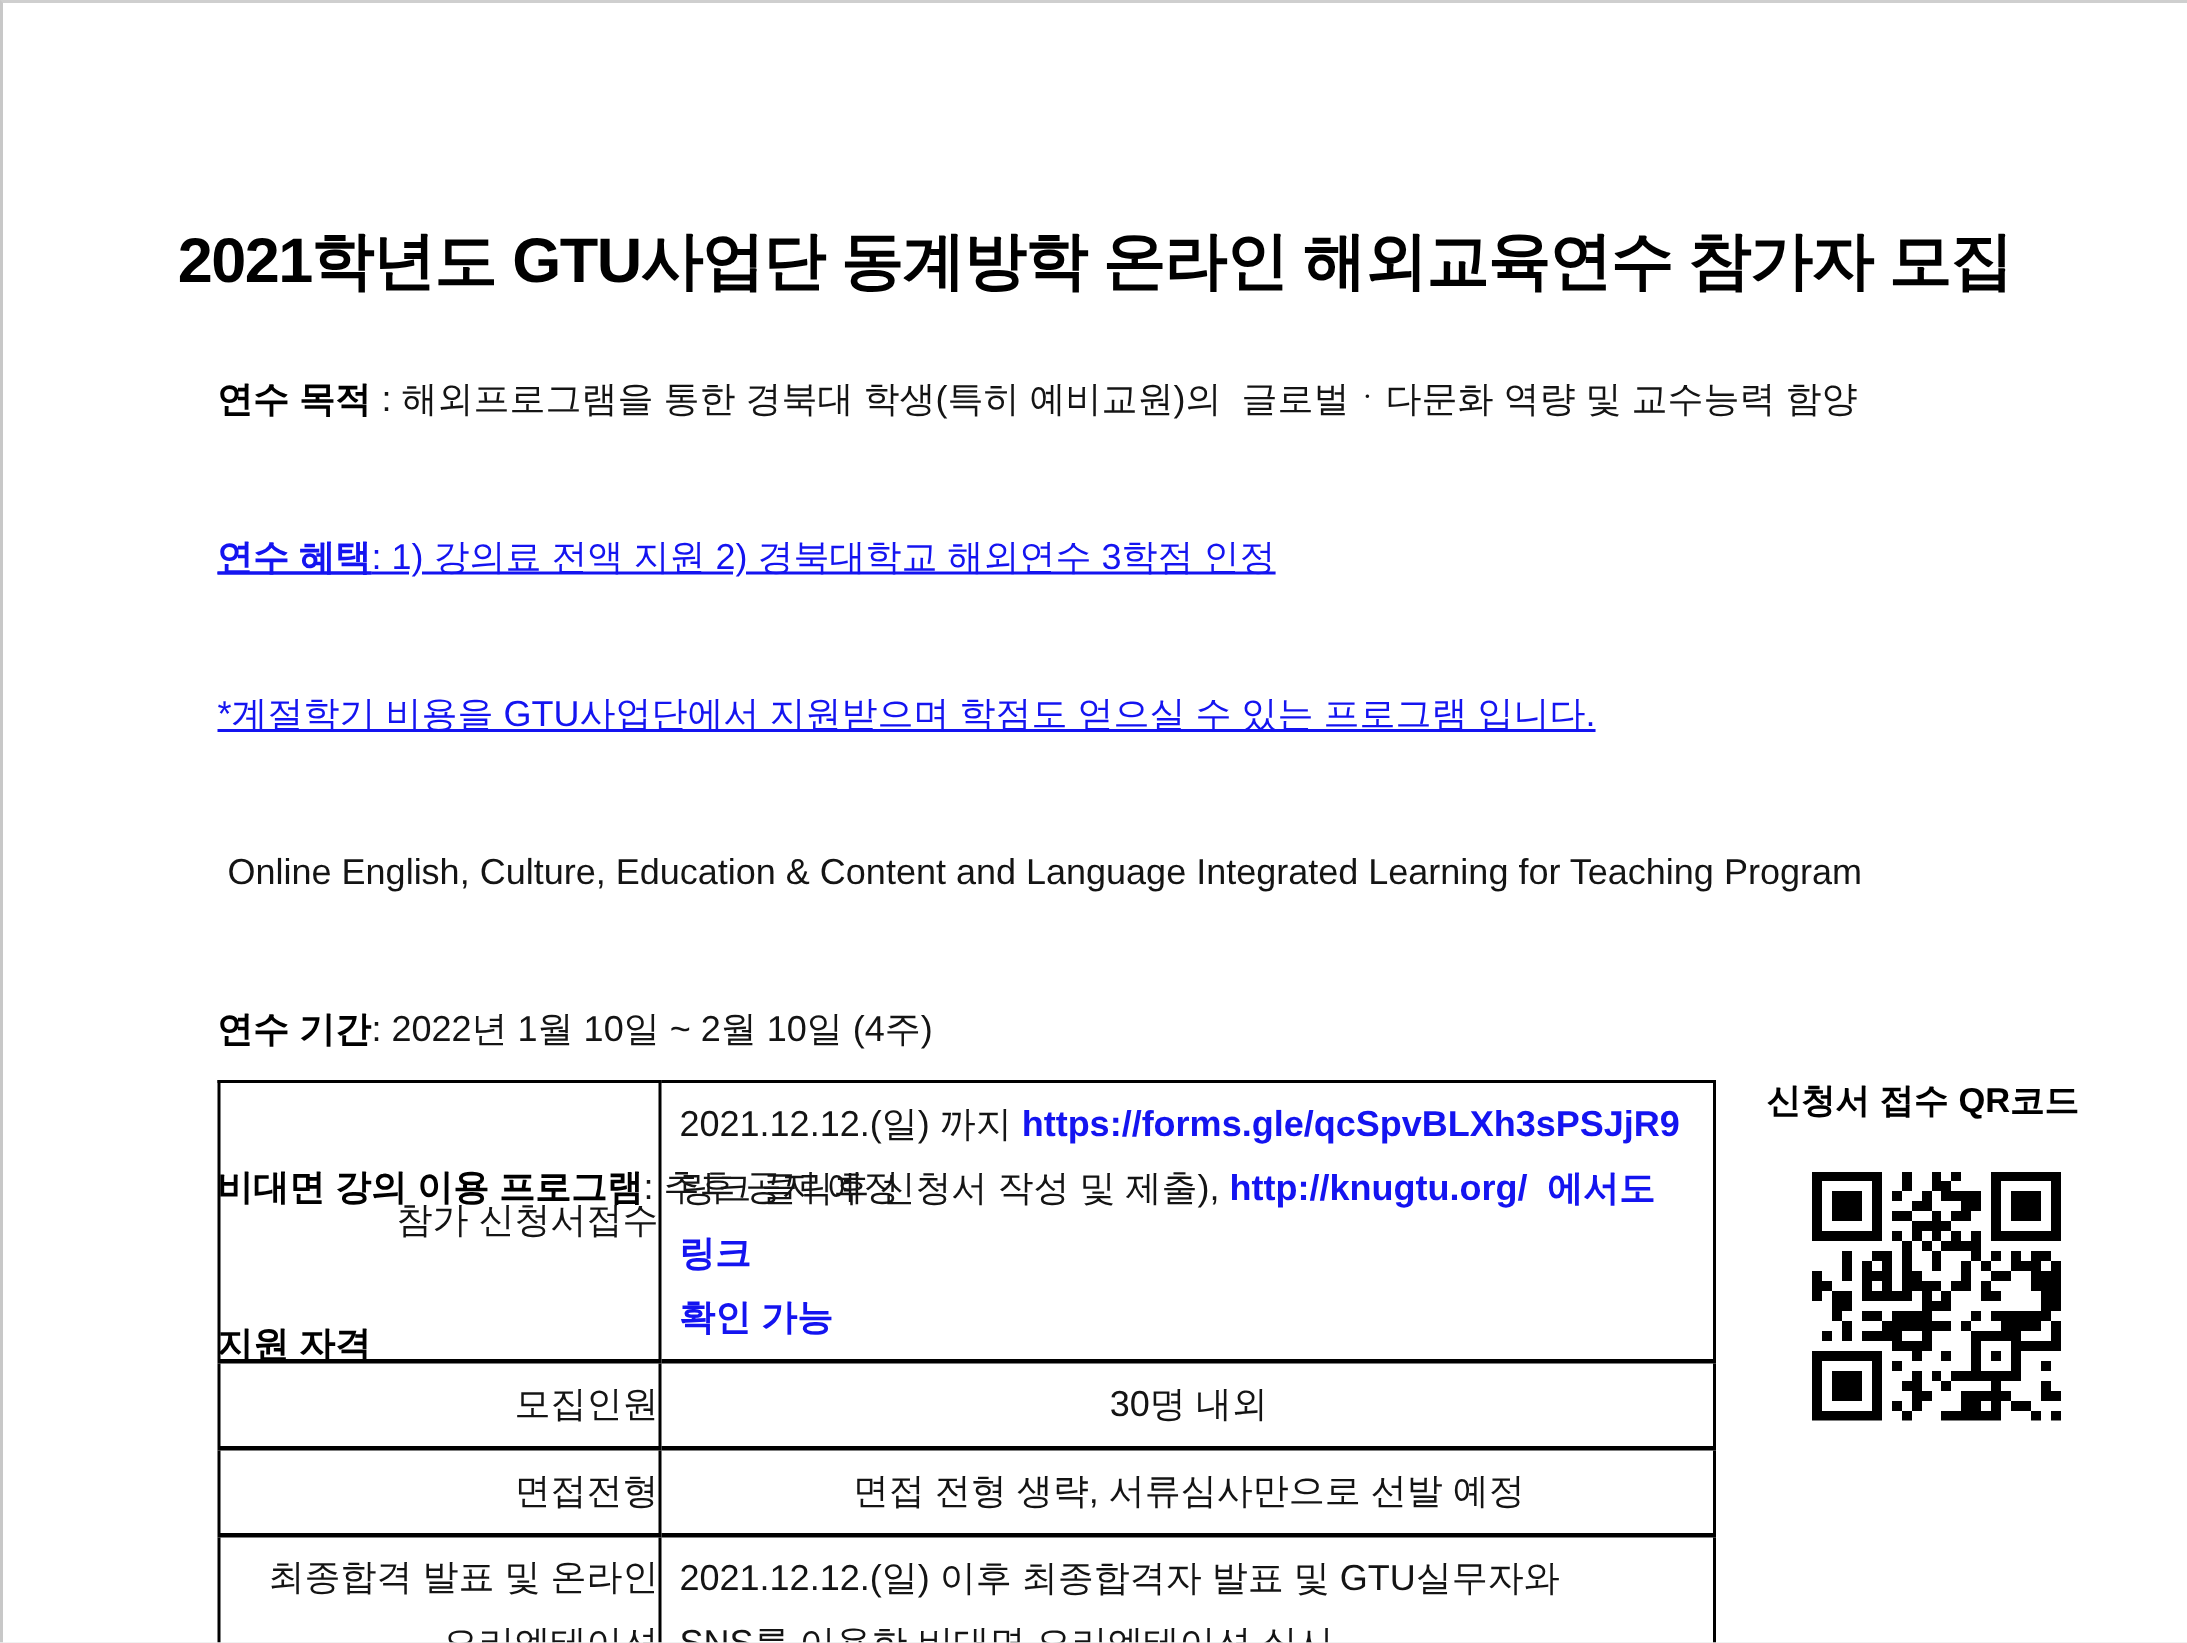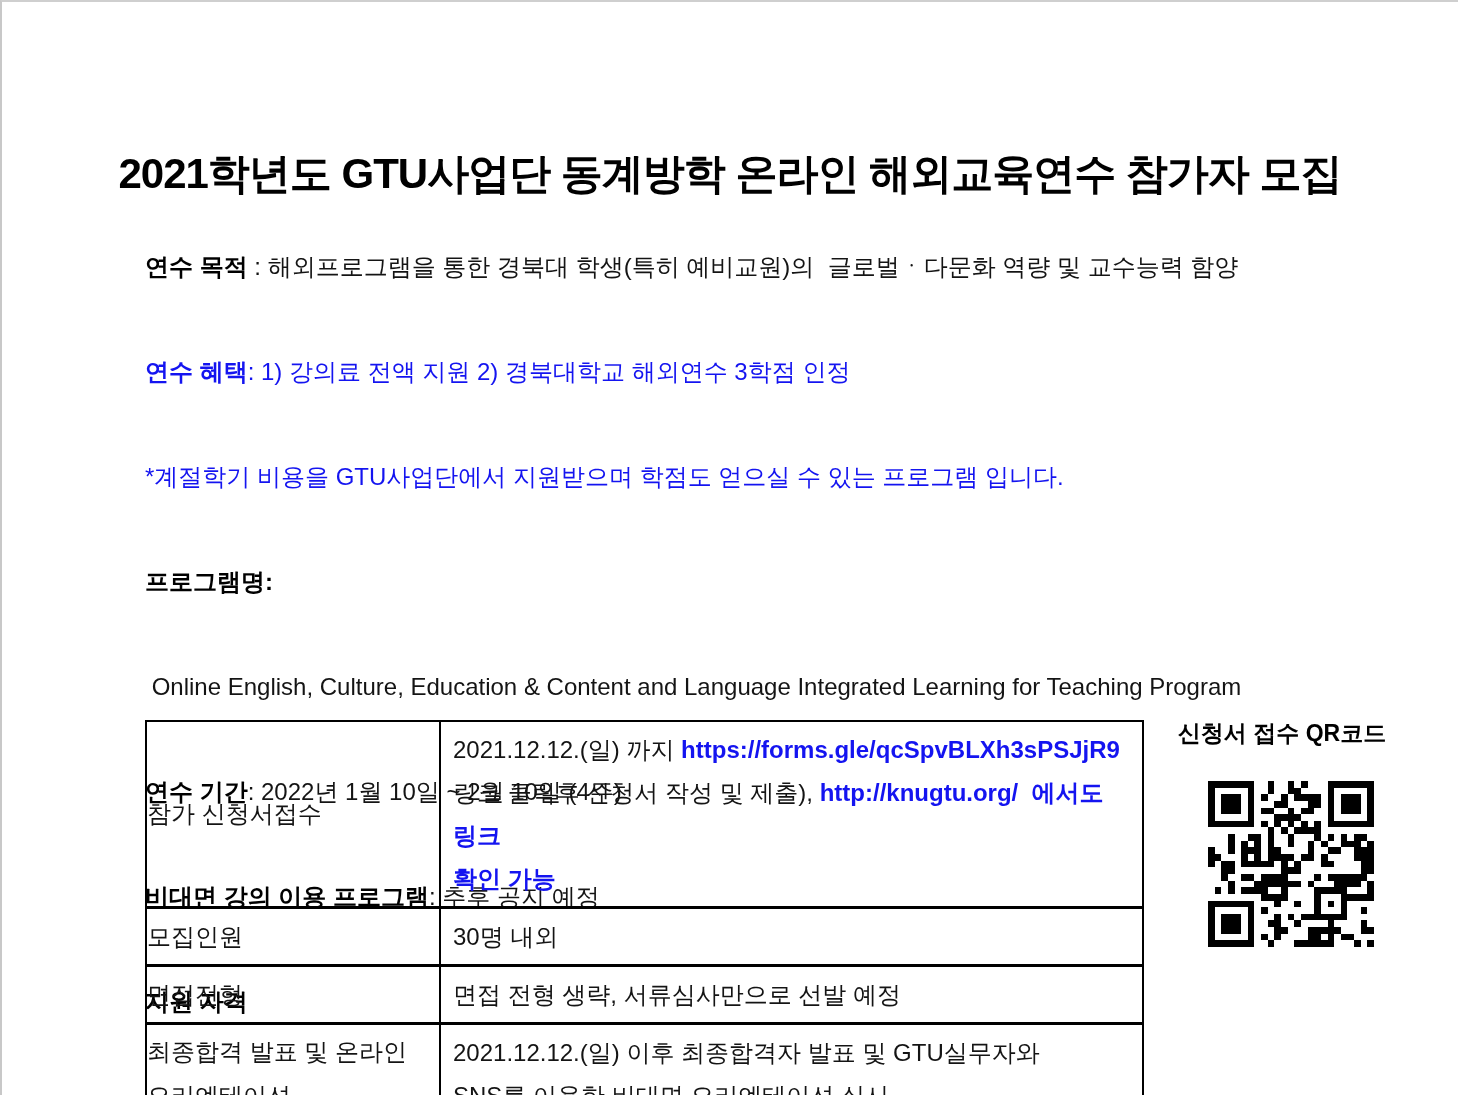--- a/index.html
+++ b/index.html
@@ -35,50 +35,50 @@
     position: absolute;
     left: 143px;
     top: 177px;
     width: 1250px;
     font-size: 24px;
     line-height: 35px;
     white-space: pre-wrap;
   }
   .line { min-height: 35px; }
   .b { font-weight: 700; color: #000; }
-  .blue { color: var(--link-blue, #1414f0); }
+  .blue { color: var(--link-blue, #1414f0); text-decoration: underline; }
 
   .apply-table {
     position: absolute;
     left: 143px;
     top: 718px;
     border-collapse: collapse;
     table-layout: fixed;
     width: 997px;
     font-size: 24px;
     color: #141414;
   }
   .apply-table td {
     border: 2px solid #000;
     white-space: pre-wrap;
     vertical-align: middle;
   }
   .apply-table td.label-cell {
-    text-align: left;
+    text-align: right;
     line-height: 44px;
   }
   .apply-table td.value-cell {
     padding: 6px 10px 6px 12px;
     line-height: 43px;
   }
   tr.r1 { height: 120px; }
   tr.r2 { height: 52px; }
   tr.r3 { height: 48px; }
   tr.r4 { height: 90px; }
-  tr.r2 td, tr.r3 td { border-top-width: 3px; }
+  tr.r2 td, tr.r3 td { border-top-width: 3px; text-align: center; }
   tr.r4 td { border-top-width: 3px; border-bottom-width: 3px; }
   .link { color: var(--link-blue, #1414f0); font-weight: 700; text-decoration: none; cursor: pointer; }
   .bluebold { color: var(--link-blue, #1414f0); font-weight: 700; }
 
   .qr-label {
     position: absolute;
     left: 1175px;
     top: 716px;
     width: 210px;
     text-align: center;
@@ -112,21 +112,20 @@
 <div class="page">
 
   <div class="title-block">
     <div>2021학년도 GTU사업단 동계방학 온라인 해외교육연수 참가자 모집</div>
   </div>
 
   <div class="content">
     <div class="line"><span class="b">연수 목적</span><span> : 해외프로그램을 통한 경북대 학생(특히 예비교원)의  글로벌ㆍ다문화 역량 및 교수능력 함양</span></div>
     <div class="line blue"><span class="b blue">연수 혜택</span><span>: 1) 강의료 전액 지원 2) 경북대학교 해외연수 3학점 인정</span></div>
     <div class="line blue">*계절학기 비용을 GTU사업단에서 지원받으며 학점도 얻으실 수 있는 프로그램 입니다.</div>
-    <div class="line"><span class="b">프로그램명:</span></div>
     <div class="line"> Online English, Culture, Education &amp; Content and Language Integrated Learning for Teaching Program</div>
     <div class="line"><span class="b">연수 기간</span><span>: 2022년 1월 10일 ~ 2월 10일 (4주)</span></div>
     <div class="line"><span class="b">비대면 강의 이용 프로그램</span><span>: 추후 공지 예정</span></div>
     <div class="line"><span class="b">지원 자격</span></div>
     
     
     
     
     
     

